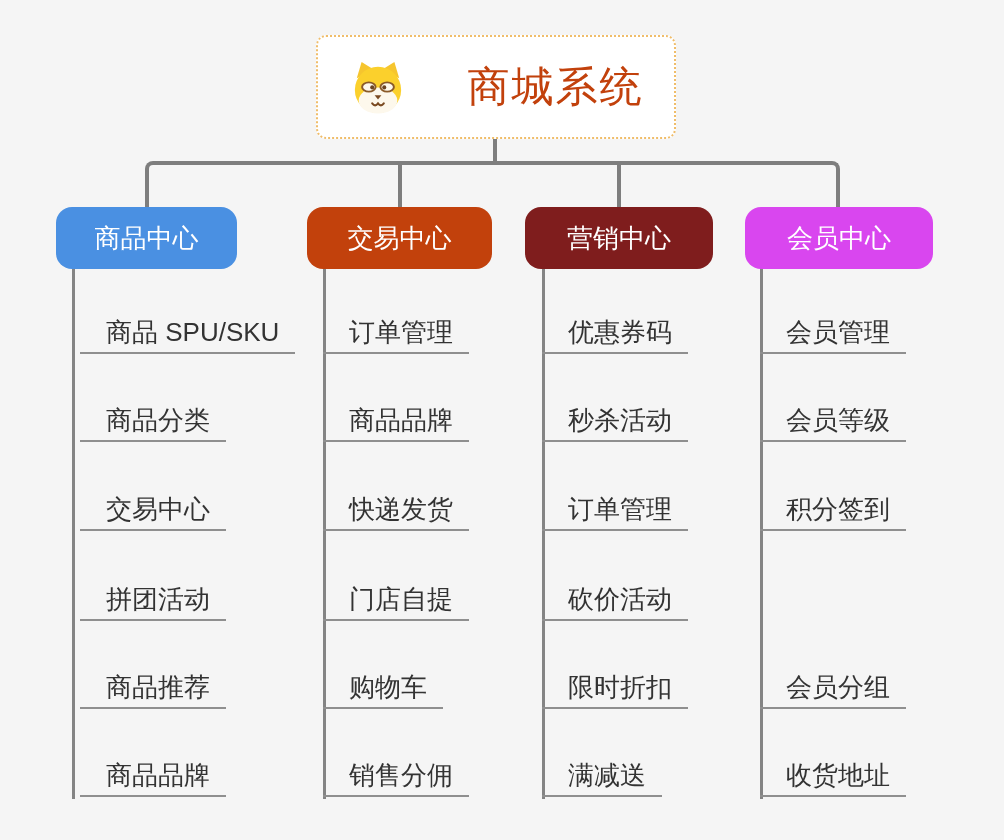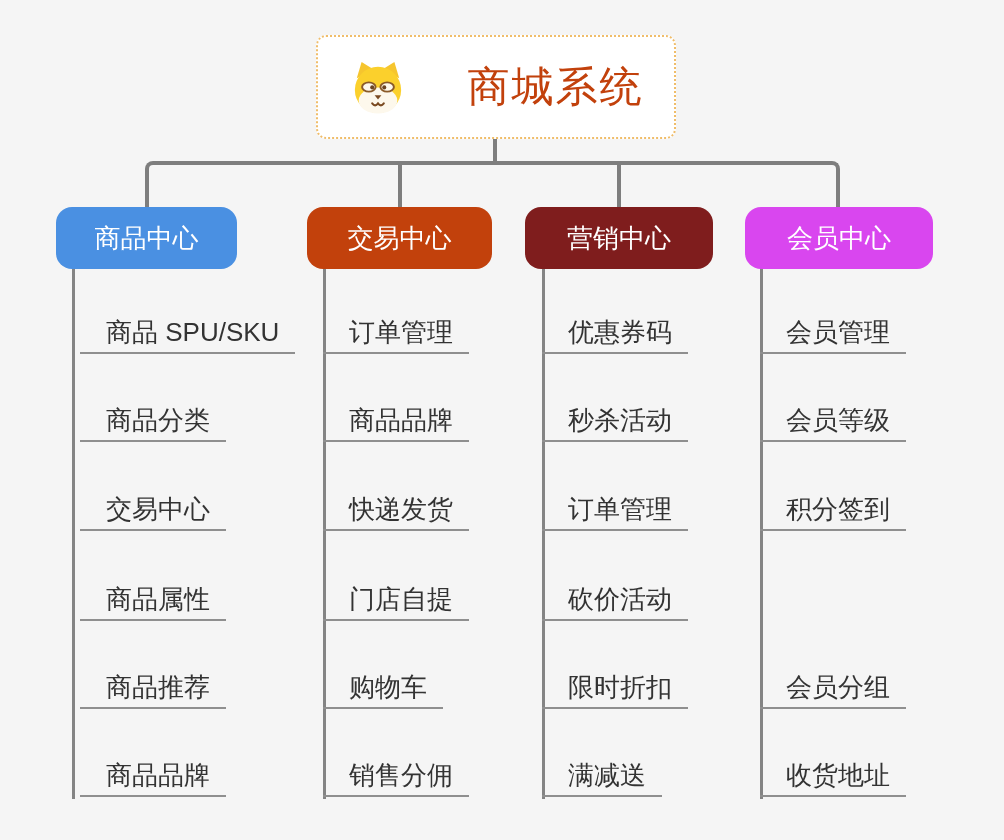--- a/index.html
+++ b/index.html
@@ -104,21 +104,21 @@
   </div>
 
   <div class="branch branch-1" style="background-color: rgb(74, 144, 226);">商品中心</div>
   <div class="branch branch-2" style="background-color: #c2410c;">交易中心</div>
   <div class="branch branch-3" style="background-color: #7f1d1d;">营销中心</div>
   <div class="branch branch-4" style="background-color: #d946ef;">会员中心</div>
 
   <div class="leaf cx1 ry1">商品 SPU/SKU</div>
   <div class="leaf cx1 ry2">商品分类</div>
   <div class="leaf cx1 ry3">交易中心</div>
-  <div class="leaf cx1 ry4">商品属性</div>
+  <div class="leaf cx1 ry4">拼团活动</div>
   <div class="leaf cx1 ry5">商品推荐</div>
   <div class="leaf cx1 ry6">商品品牌</div>
 
   <div class="leaf cx2 ry1">订单管理</div>
   <div class="leaf cx2 ry2">商品品牌</div>
   <div class="leaf cx2 ry3">快递发货</div>
   <div class="leaf cx2 ry4">门店自提</div>
   <div class="leaf cx2 ry5">购物车</div>
   <div class="leaf cx2 ry6">销售分佣</div>
 

